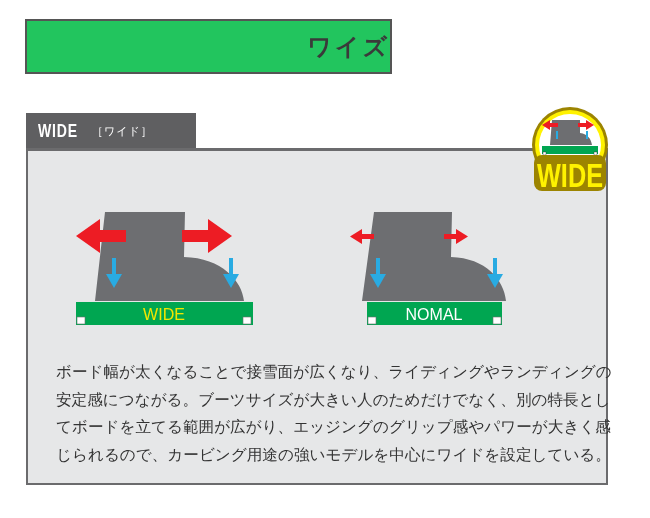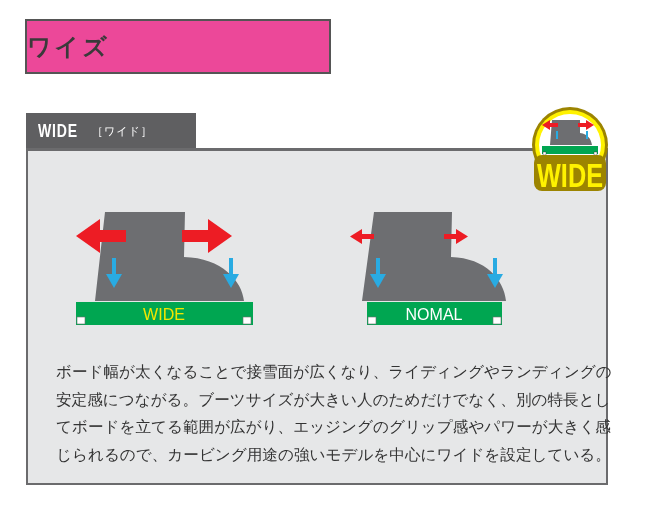--- a/index.html
+++ b/index.html
@@ -12,28 +12,28 @@
       height: 518px;
       position: relative;
       overflow: hidden;
       font-family: "DejaVu Sans", "Liberation Sans", sans-serif;
       color: #333333;
     }
     .title-box {
       position: absolute;
       left: 25px;
       top: 19px;
-      width: 306px;
+      width: 367px;
       height: 55px;
       border: 2px solid #555555;
       box-sizing: border-box;
       display: flex;
       align-items: center;
-      justify-content: flex-start;
-      background: #ec4899;
+      justify-content: flex-end;
+      background: #22c55e;
     }
     .title-text {
       font-size: 24px;
       font-weight: bold;
       color: #3a3a3a;
       letter-spacing: 3px;
     }
     .tab {
       position: absolute;
       left: 26px;

